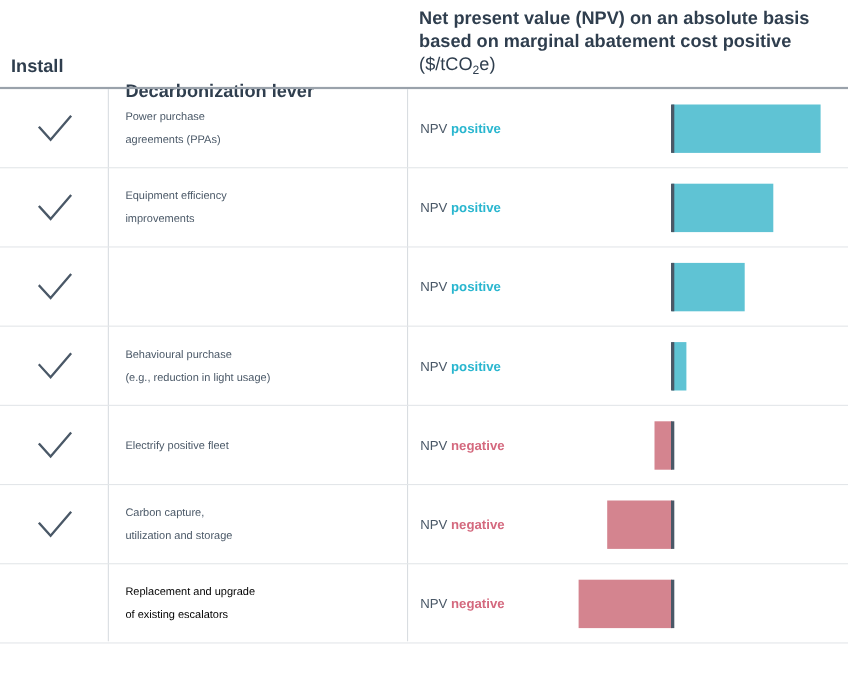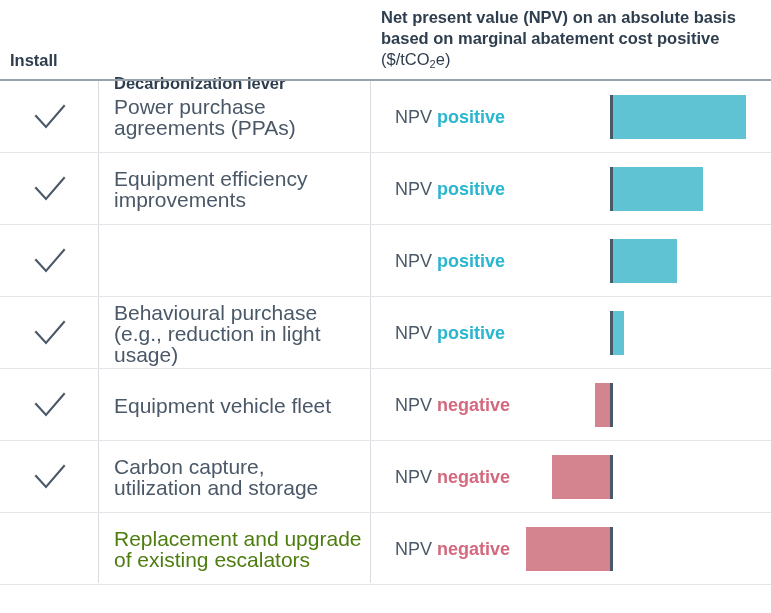--- a/index.html
+++ b/index.html
@@ -117,42 +117,42 @@
     position: absolute;
     left: 99px;
     top: 0;
     width: 271px;
     height: 72px;
     display: flex;
     align-items: center;
   }
   .lever-text {
     padding-left: 15px;
-    font-size: 21px;
+    font-size: 10px;
     line-height: 21px;
     color: #4a5867;
     white-space: pre-line;
   }
   .row.disabled .lever-text {
-    color: #4d7c0f;
+    color: #000000;
   }
 
   .cell-npv {
     position: absolute;
     left: 371px;
     top: 0;
     width: 400px;
     height: 72px;
   }
   .npv-label {
     position: absolute;
-    left: 24px;
+    left: 11px;
     top: 50%;
     transform: translateY(-50%);
-    font-size: 18px;
+    font-size: 12px;
     color: #4a5867;
     white-space: nowrap;
   }
   .npv-label .val {
     font-weight: bold;
   }
   .npv-label .val.pos { color: #29b6cf; }
   .npv-label .val.neg { color: #d4697e; }
 
   
@@ -267,21 +267,21 @@
           </div>
           <div class="row-sep"></div>
         </div>
         <div class="row" style="top: 288px;">
           <div class="cell-check">
             <span class="check-icon"><svg width="32" height="26" viewBox="0 0 32 26">
                 <path d="M2 12 L12 23 L30 2" fill="none" stroke="#4a5867" stroke-width="2.1" stroke-linecap="square" stroke-linejoin="miter"></path>
               </svg></span>
           </div>
           <div class="cell-lever">
-            <div class="lever-text">Equipment vehicle fleet</div>
+            <div class="lever-text">Electrify positive fleet</div>
           </div>
           <div class="cell-npv">
             <div class="npv-label"><span>NPV </span><span class="val neg">negative</span></div>
             <div class="bar-area">
               <div class="bar neg" style="left: 224px; width: 16px;"></div>
               <div class="zero-line" style="left: 239px;"></div>
             </div>
           </div>
           <div class="row-sep"></div>
         </div>

